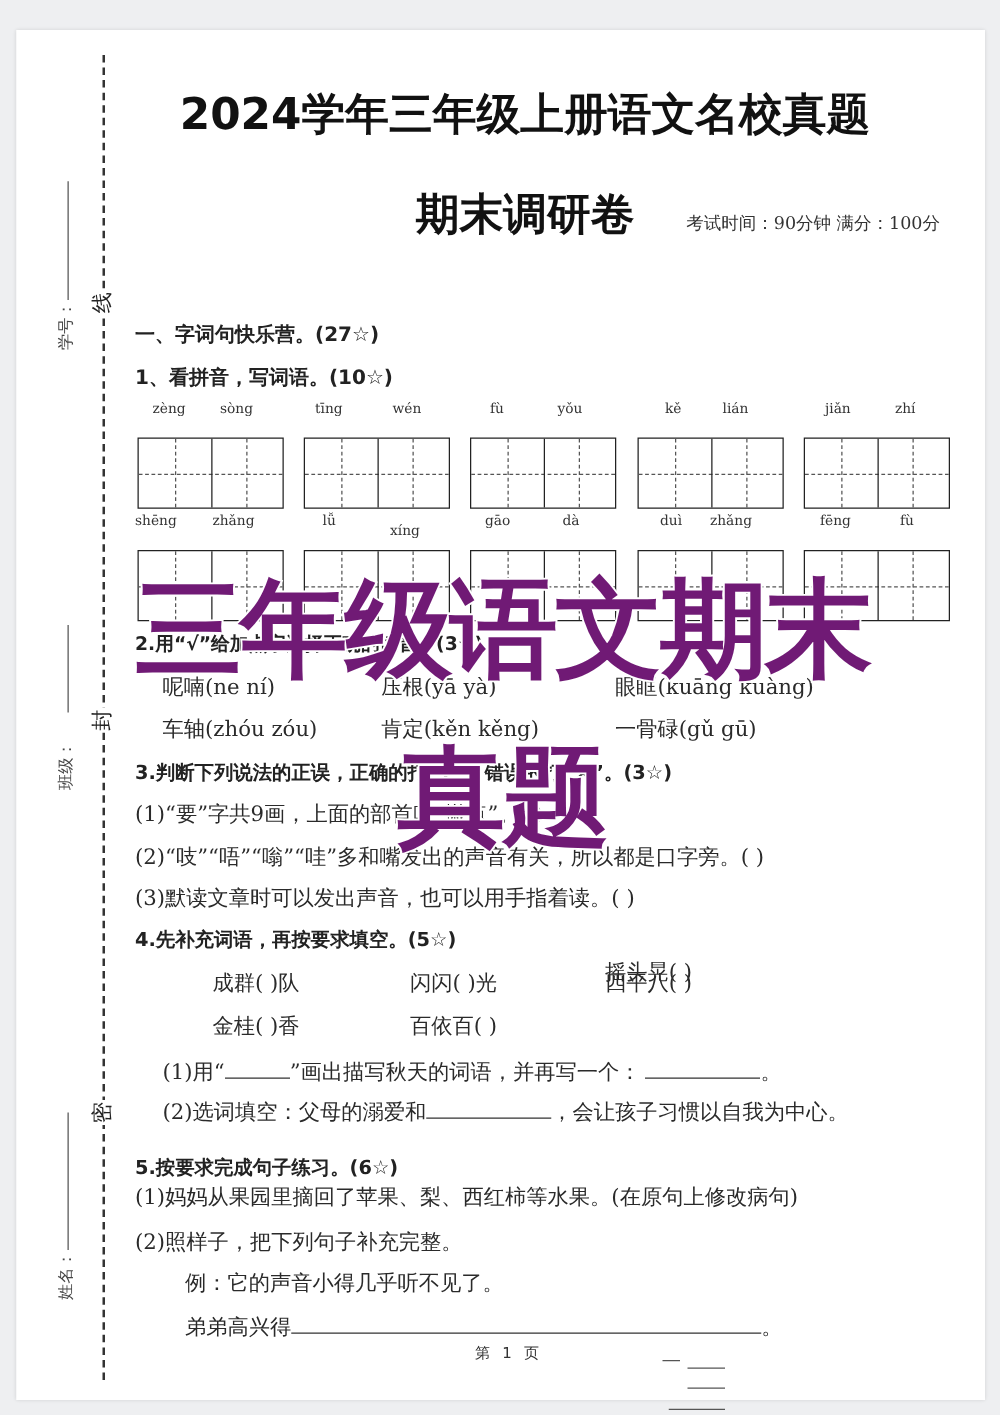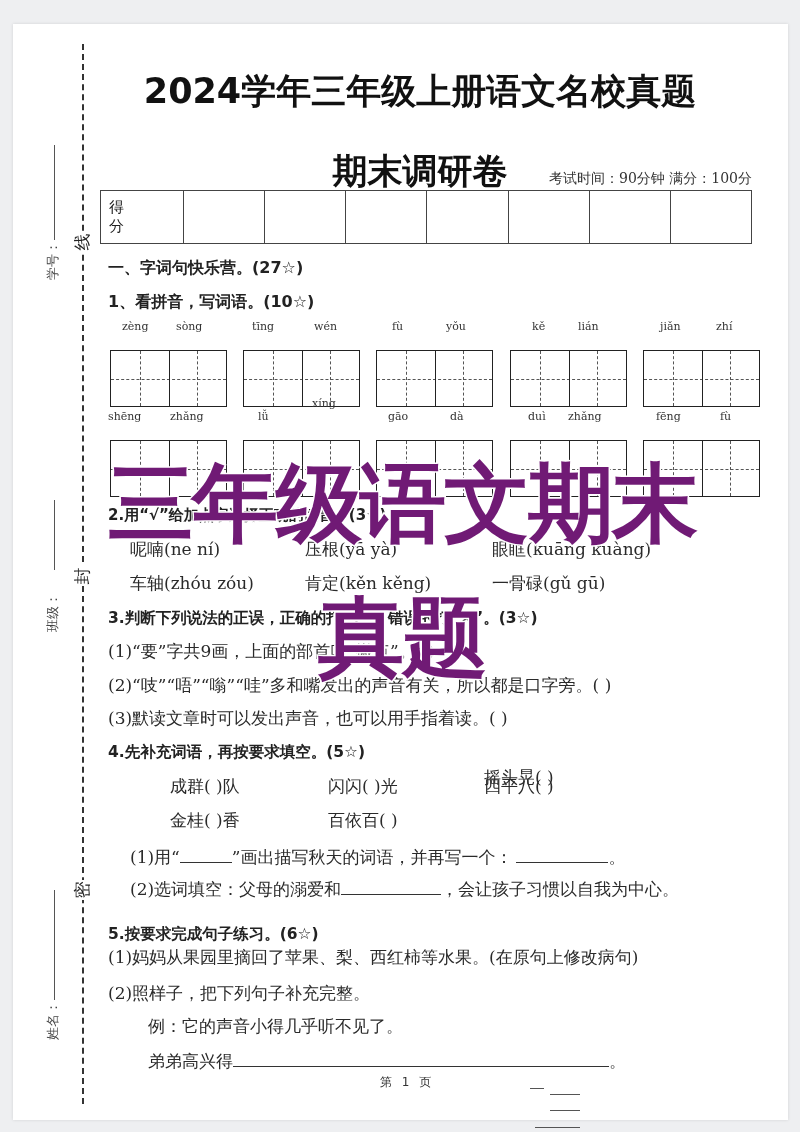--- a/index.html
+++ b/index.html
@@ -100,30 +100,20 @@
 <div class="side-label" style="left:44px;top:632px;">班级：</div>
 <div class="side-line" style="top:890px;height:110px;"></div>
 <div class="side-label" style="left:44px;top:1040px;">姓名：</div>
 
 <div class="title1">2024学年三年级上册语文名校真题</div>
 <div class="title2">期末调研卷</div>
 <div class="exam-meta">考试时间：90分钟  满分：100分</div>
 
 <table class="score">
   <tbody>
-  <tr>
-    <td class="rowhead">得分</td>
-    <td></td>
-    <td></td>
-    <td></td>
-    <td></td>
-    <td></td>
-    <td></td>
-    <td></td>
-  </tr>
 </tbody>
   </table>
 
 <div class="abs section sans" style="left:108px;top:258px;">一、字词句快乐营。(27☆)</div>
 <div class="abs section sans" style="left:108px;top:292px;">1、看拼音，写词语。(10☆)</div>
 
 <div class="pinyin" style="left:122px;top:320px;">zèng</div>
 <div class="pinyin" style="left:176px;top:320px;">sòng</div>
 <div class="pinyin" style="left:252px;top:320px;">tīng</div>
 <div class="pinyin" style="left:314px;top:320px;">wén</div>
@@ -161,21 +151,21 @@
 <div class="tzg" style="left:643px;top:350px;">
     <div class="h"></div>
     <div class="v1"></div>
     <div class="v2"></div>
     <div class="mid"></div>
   </div>
 
 <div class="pinyin" style="left:108px;top:410px;">shēng</div>
 <div class="pinyin" style="left:170px;top:410px;">zhǎng</div>
 <div class="pinyin" style="left:258px;top:410px;">lǚ</div>
-<div class="pinyin" style="left:312px;top:397px;">xíng</div>
+<div class="pinyin" style="left:312px;top:418px;">xíng</div>
 <div class="pinyin" style="left:388px;top:410px;">gāo</div>
 <div class="pinyin" style="left:450px;top:410px;">dà</div>
 <div class="pinyin" style="left:528px;top:410px;">duì</div>
 <div class="pinyin" style="left:568px;top:410px;">zhǎng</div>
 <div class="pinyin" style="left:656px;top:410px;">fēng</div>
 <div class="pinyin" style="left:720px;top:410px;">fù</div>
 
 <div class="tzg" style="left:110px;top:440px;">
     <div class="h"></div>
     <div class="v1"></div>

